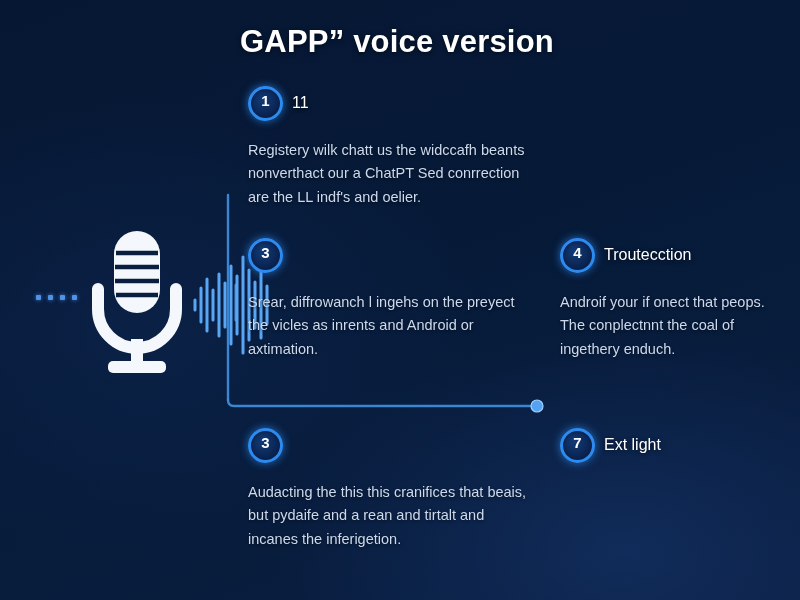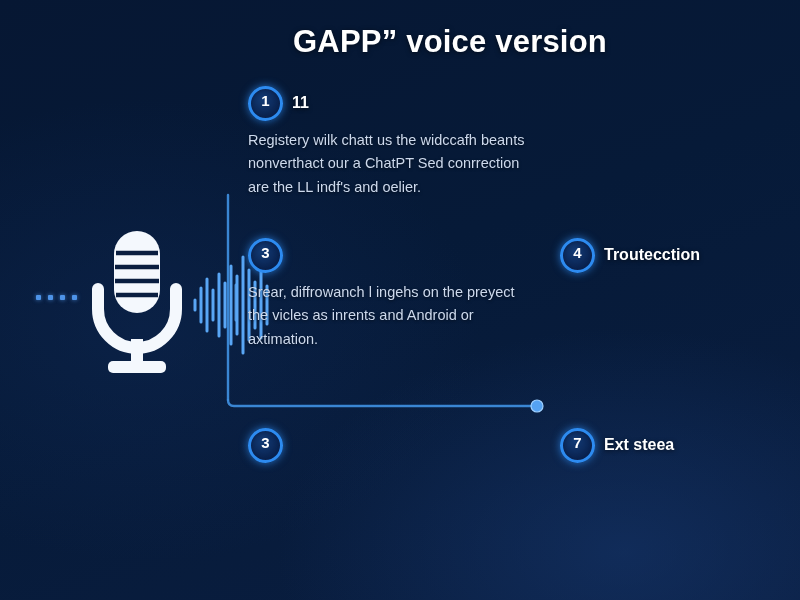--- a/index.html
+++ b/index.html
@@ -25,21 +25,20 @@
     position: absolute;
     left: 240px;
     top: 24px;
     width: 420px;
     font-size: 31px;
     font-weight: bold;
     letter-spacing: 0.2px;
     color: #ffffff;
     text-shadow: 0 1px 5px rgba(0,0,0,0.55);
     white-space: nowrap;
-    text-align: center;
   }
 
   
   #mic-illustration {
     position: absolute;
     left: 20px;
     top: 225px;
     width: 240px;
     height: 160px;
   }
@@ -97,27 +96,27 @@
     border: 3px solid #2d8bf0;
     box-shadow: 0 0 9px rgba(45,139,240,0.75), inset 0 0 5px rgba(10,30,70,0.9);
     color: #ffffff;
     font-size: 15px;
     font-weight: bold;
     line-height: 23px;
     text-align: center;
   }
   .step-title {
     font-size: 16px;
-    font-weight: bold;
+    font-weight: normal;
     color: #ffffff;
     text-shadow: 0 1px 4px rgba(0,0,0,0.6);
     white-space: nowrap;
   }
   .step-body {
-    margin-top: 11px;
+    margin-top: 21px;
     font-size: 14.5px;
     line-height: 1.62;
     color: #cdd9ec;
     text-shadow: 0 1px 3px rgba(0,0,0,0.5);
   }
 
   #step-1 { left: 248px; top: 88px;  width: 280px; }
   #step-1 .step-body { }
   #step-3a { left: 248px; top: 240px; width: 278px; }
   #step-4  { left: 560px; top: 240px; width: 232px; }
@@ -197,28 +196,30 @@
       <div class="badge">3</div>
     </div>
     <div class="step-body">Srear, diffrowanch l ingehs on the preyect the vicles as inrents and Android or axtimation.</div>
   </div>
 
   <div class="step" id="step-4">
     <div class="step-head">
       <div class="badge">4</div>
       <div class="step-title">Troutecction</div>
     </div>
+    <div class="step-body">Androif your if onect that peops. The conplectnnt the coal of ingethery enduch.</div>
   </div>
 
   <div class="step" id="step-3b">
     <div class="step-head">
       <div class="badge">3</div>
     </div>
+    <div class="step-body">Audacting the this  this cranifices that beais, but pydaife and a rean and tirtalt and incanes the inferigetion.</div>
   </div>
 
   <div class="step" id="step-7">
     <div class="step-head">
       <div class="badge">7</div>
-      <div class="step-title">Ext steea</div>
+      <div class="step-title">Ext light</div>
     </div>
   </div>
 
 </div>
 
 </body></html>

